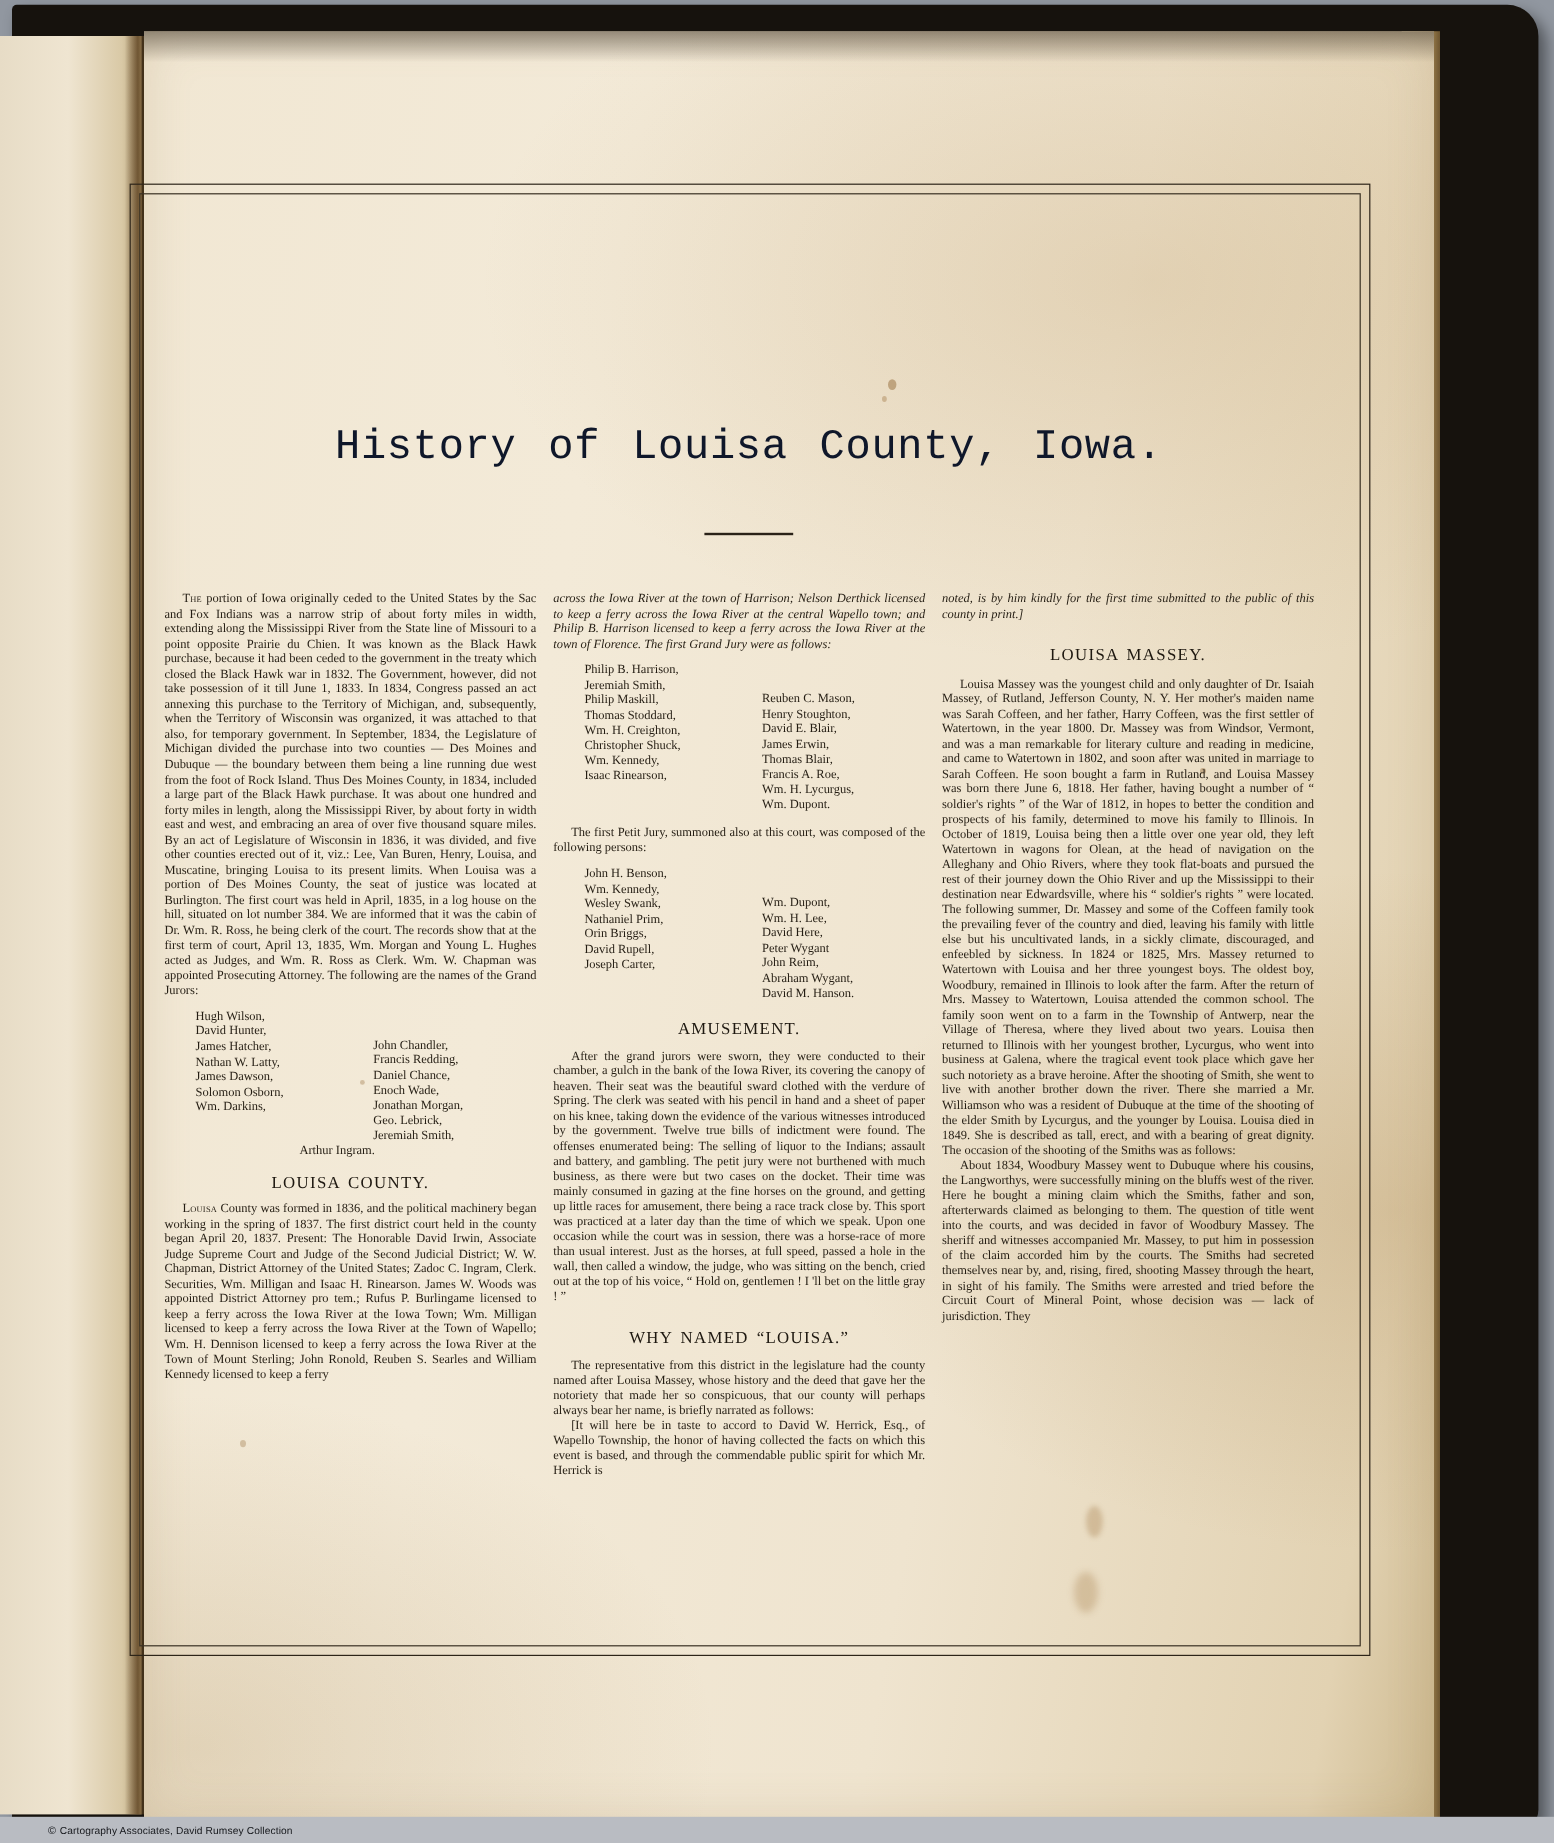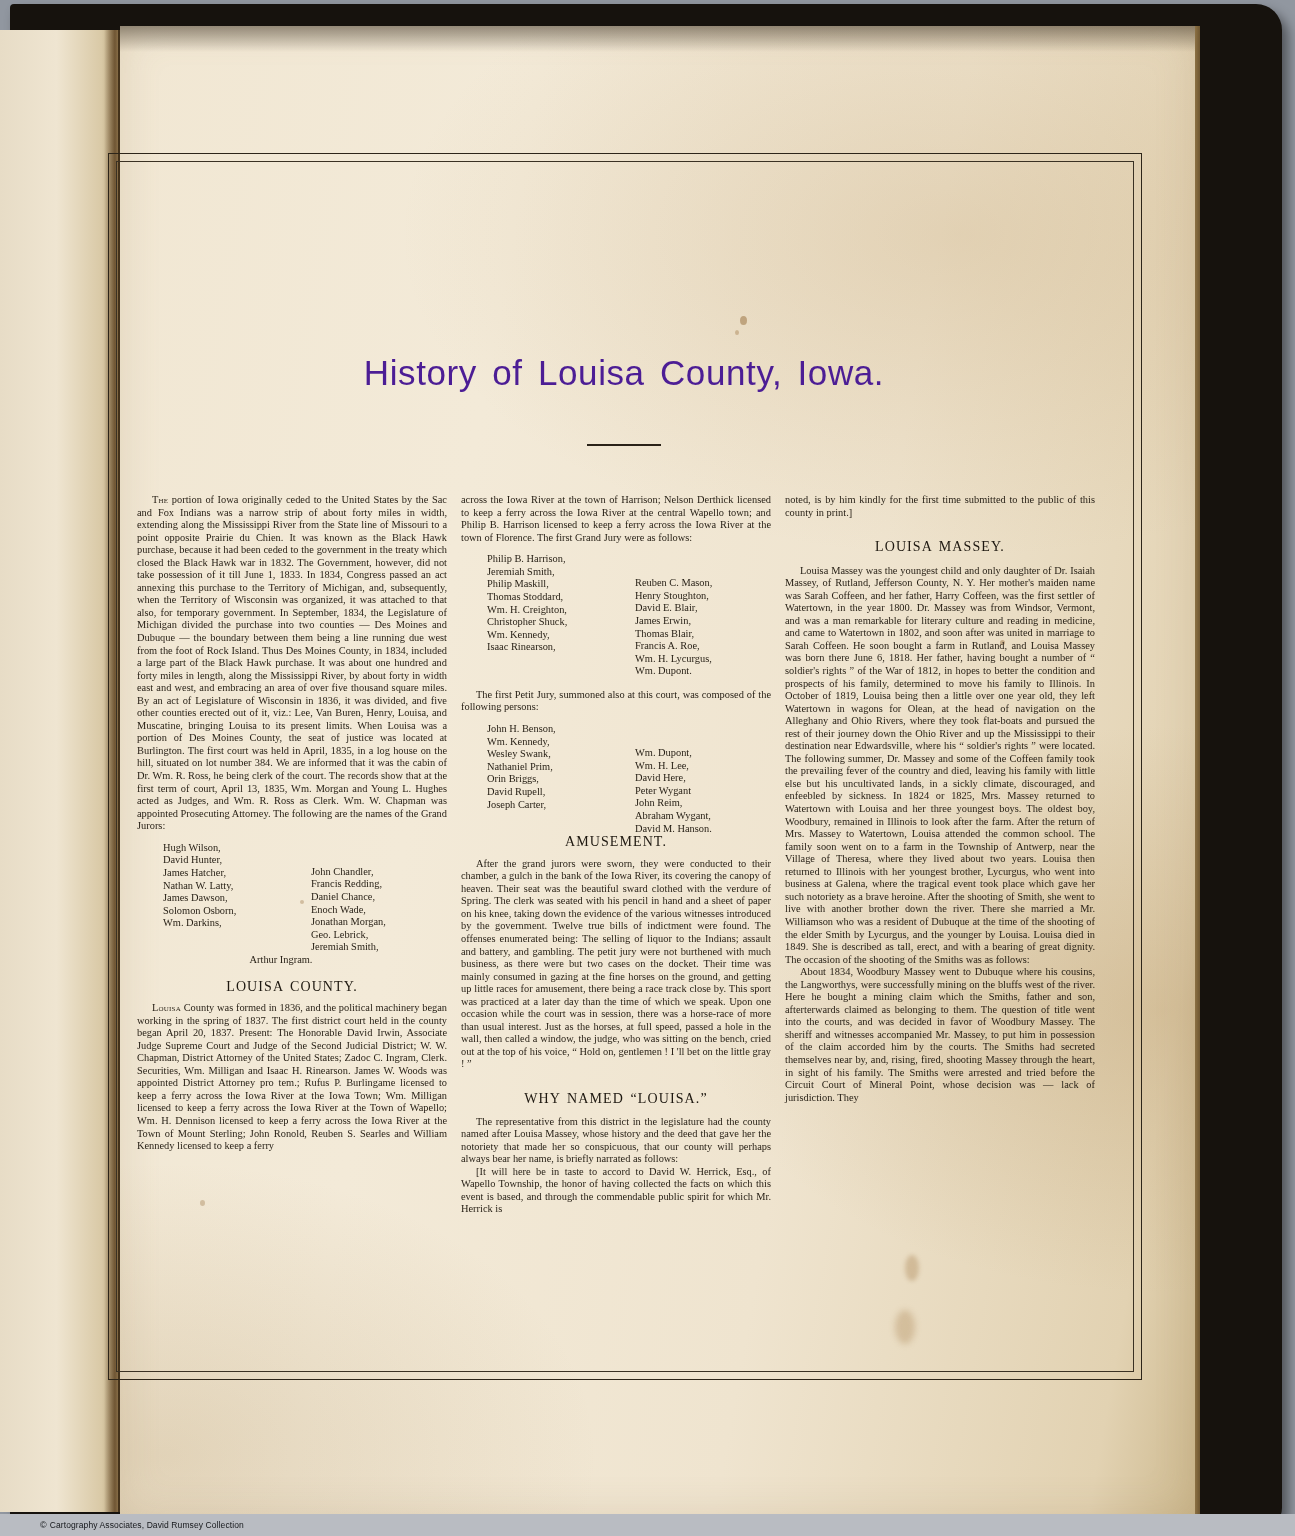--- a/index.html
+++ b/index.html
@@ -107,22 +107,22 @@
     color: #221b12;
   }
 
   .doc-title {
     text-align: center;
     font-size: 35px;
     letter-spacing: 0.6px;
     word-spacing: 5px;
     font-weight: 400;
     margin: 177px 0 0 0;
-    color: #4c1d95;
-    font-family: Liberation Sans, sans-serif;
+    color: #0f172a;
+    font-family: Liberation Mono, monospace;
   }
   .title-rule {
     width: 74px;
     height: 2px;
     background: #2a2218;
     margin: 51px auto 0 auto;
   }
 
   .columns {
     position: absolute;
@@ -140,21 +140,21 @@
     text-justify: inter-word;
     color: #241d13;
     -webkit-font-smoothing: antialiased;
   }
   .col + .col { margin-left: 14px; }
   .col p {
     margin: 0;
     text-indent: 15px;
     hyphens: manual;
   }
-  .col p.noind { text-indent: 0; }
+  .col p.noind { text-indent: 0; font-style: italic; }
   .col p.brk { text-indent: 15px; }
 
   .smallcaps-lead { font-variant: small-caps; letter-spacing: 0.2px; }
 
   .sec-head {
     text-align: center;
     font-size: 14px;
     letter-spacing: 1.1px;
     word-spacing: 2px;
     margin: 14px 0 9px 0;
@@ -309,21 +309,21 @@
             <div class="name-line">Wm. Dupont,</div>
             <div class="name-line">Wm. H. Lee,</div>
             <div class="name-line">David Here,</div>
             <div class="name-line">Peter Wygant</div>
             <div class="name-line">John Reim,</div>
             <div class="name-line">Abraham Wygant,</div>
             <div class="name-line">David M. Hanson.</div>
           </div>
         </div>
 
-        <div class="sec-head" style="margin-top:1px">AMUSEMENT.</div>
+        <div class="sec-head" style="margin-top:18px">AMUSEMENT.</div>
 
         <p>After the grand jurors were sworn, they were conducted to their chamber, a gulch in the bank of the Iowa River, its covering the canopy of heaven. Their seat was the beautiful sward clothed with the verdure of Spring. The clerk was seated with his pencil in hand and a sheet of paper on his knee, taking down the evidence of the various witnesses introduced by the government. Twelve true bills of indictment were found. The offenses enumerated being: The selling of liquor to the Indians; assault and battery, and gambling. The petit jury were not burthened with much business, as there were but two cases on the docket. Their time was mainly consumed in gazing at the fine horses on the ground, and getting up little races for amusement, there being a race track close by. This sport was practiced at a later day than the time of which we speak. Upon one occasion while the court was in session, there was a horse-race of more than usual interest. Just as the horses, at full speed, passed a hole in the wall, then called a window, the judge, who was sitting on the bench, cried out at the top of his voice, “ Hold on, gentlemen ! I 'll bet on the little gray ! ”</p>
 
         <div class="sec-head" style="margin-top:22px;margin-bottom:10px">WHY NAMED “LOUISA.”</div>
 
         <p>The representative from this district in the legislature had the county named after Louisa Massey, whose history and the deed that gave her the notoriety that made her so conspicuous, that our county will perhaps always bear her name, is briefly narrated as follows:</p>
         <p class="brk">[It will here be in taste to accord to David W. Herrick, Esq., of Wapello Township, the honor of having collected the facts on which this event is based, and through the commendable public spirit for which Mr. Herrick is</p>
       </div>
 
       <div class="col">

